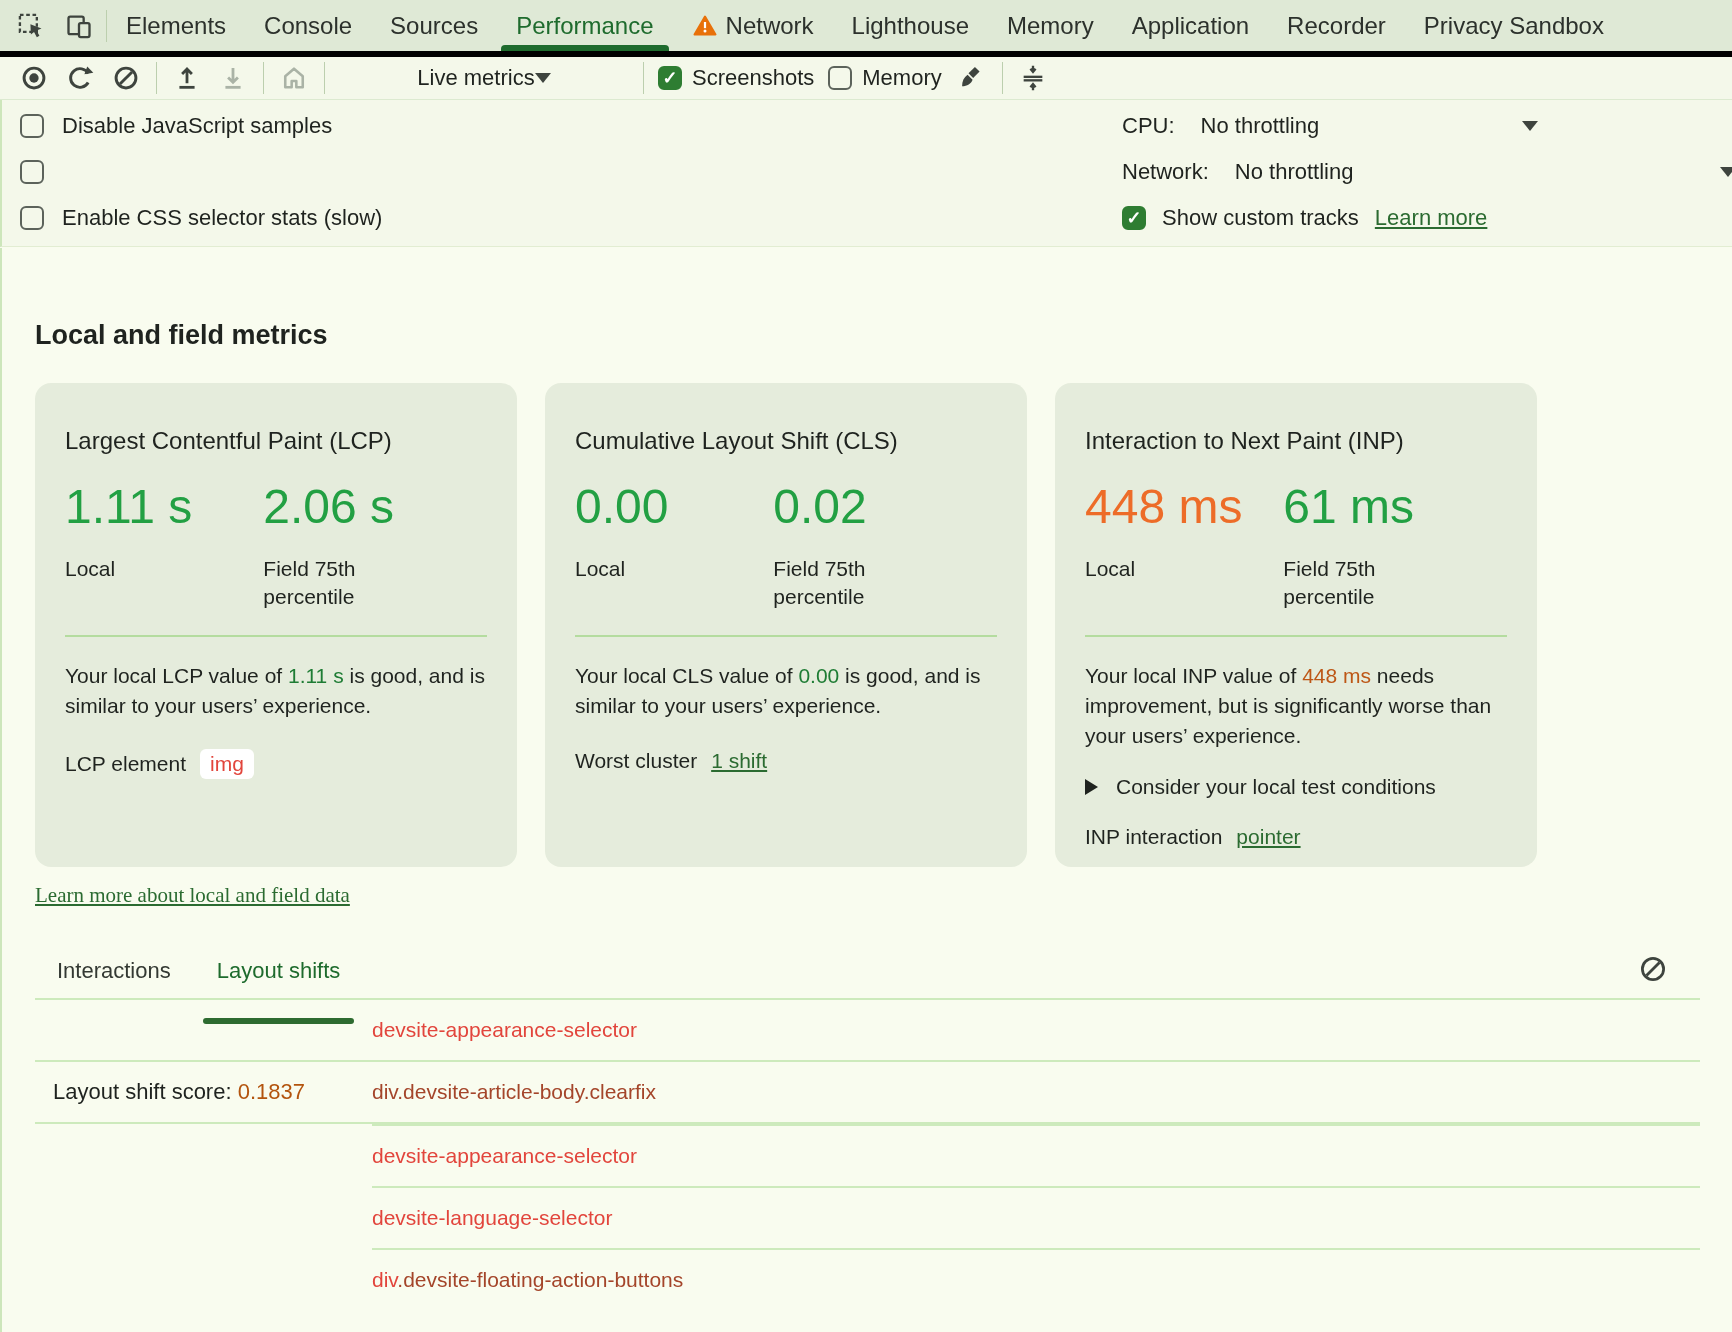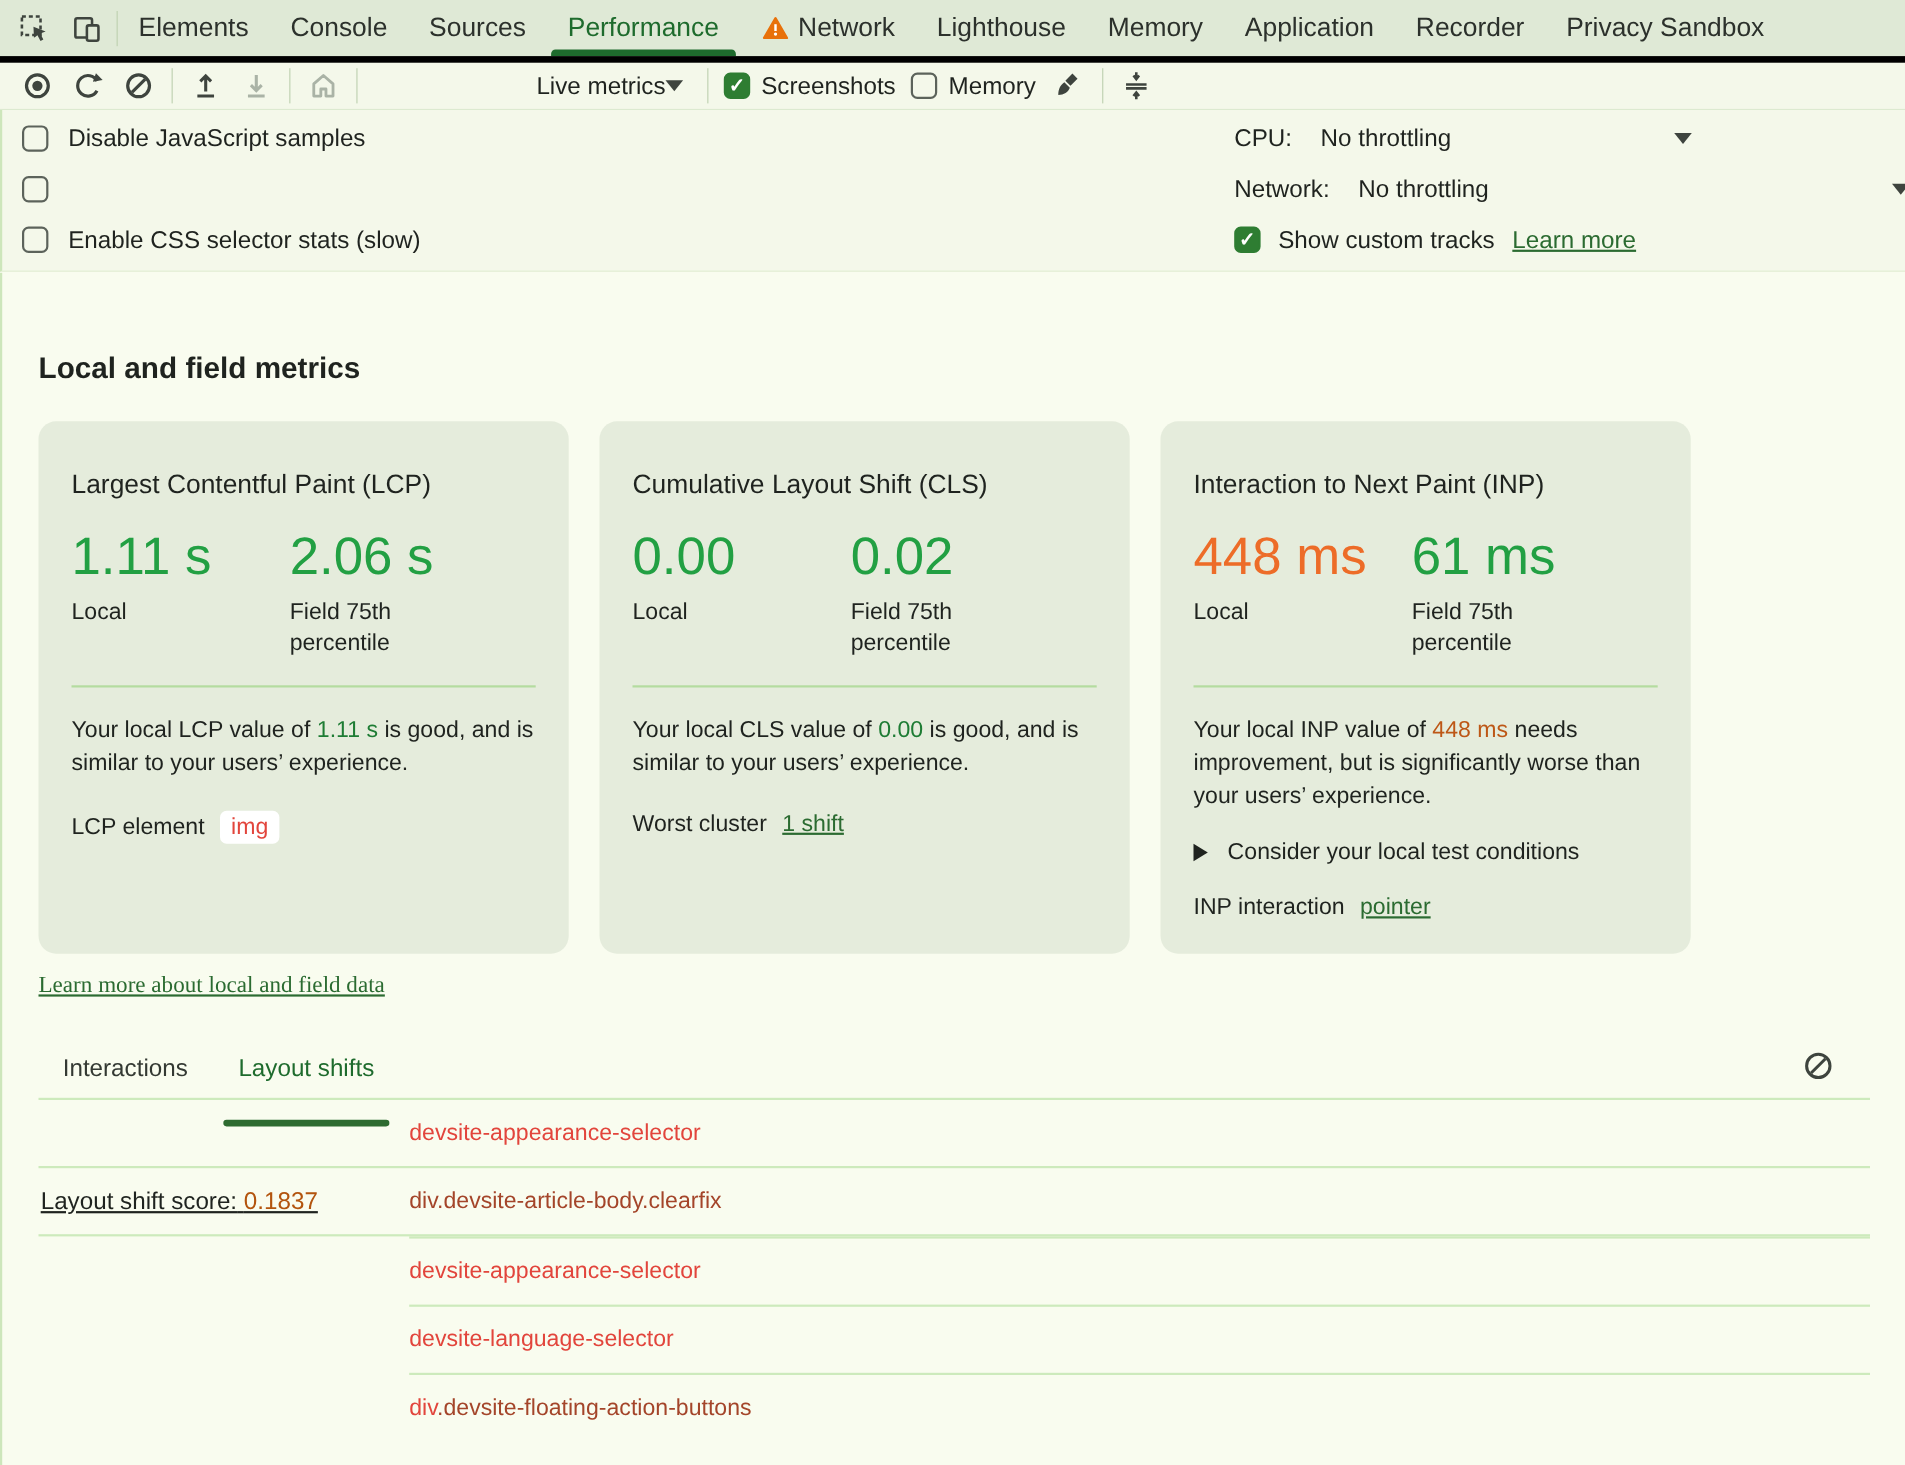--- a/index.html
+++ b/index.html
@@ -25,21 +25,21 @@
   .tab.selected::after {
     content:""; position:absolute; left:4px; right:4px; bottom:0; height:6px;
     background:#1e6b2d; border-radius:4px 4px 0 0;
   }
   
   .toolbar {
     height:43px; background:#f4f8ea; display:flex; align-items:center;
     border-bottom:1px solid #dcead0; padding-left:18px; gap:14px;
   }
   .toolbar .icon-btn { width:32px; height:32px; }
-  .live-metrics { display:flex; align-items:center; font-size:22px; width:290px; justify-content:flex-end; padding:0 8px; cursor:pointer; }
+  .live-metrics { display:flex; align-items:center; font-size:22px; width:290px; justify-content:center; padding:0 8px; cursor:pointer; }
   .tri-down { width:0; height:0; border-left:8px solid transparent; border-right:8px solid transparent; border-top:10px solid #3e443e; }
   .cbx {
     width:24px; height:24px; border:2.5px solid #5c635b; border-radius:6px;
     background:transparent; flex:0 0 auto; cursor:pointer; position:relative;
   }
   .cbx.checked { background:#2e7d32; border-color:#2e7d32; }
   .cbx.checked::after {
     content:"\2713"; position:absolute; left:0; top:0; right:0; bottom:0;
     color:#fff; font-size:18px; font-weight:700; display:flex; align-items:center; justify-content:center;
   }
@@ -59,21 +59,21 @@
     position:absolute; top:248px; left:0; right:0; bottom:0;
     background:#f9fcef; border-left:2px solid #cde6bb; padding-left:33px;
   }
   .heading { margin:72px 0 0; font-size:27px; font-weight:600; line-height:31px; }
   .cards { display:flex; gap:28px; margin-top:32px; }
   .card { width:482px; height:484px; background:#e5ecdc; border-radius:16px; padding:28px 30px; }
   .card-title { font-size:24px; font-weight:500; margin-top:16px; }
   .vals { display:flex; margin-top:24px; }
   .val-col1 { width:47%; flex:0 0 auto; }
   .val { font-size:48px; line-height:56px; }
-  .val-label { font-size:21px; margin-top:8px; line-height:28px; max-width:150px; }
+  .val-label { font-size:21px; margin-top:20px; line-height:28px; max-width:150px; }
   .card-divider { height:2px; background:#b4dc9f; margin-top:24px; }
   .card-desc { margin-top:24px; font-size:21px; line-height:30px; }
   .card-extra { margin-top:28px; font-size:21px; font-weight:500; display:flex; align-items:center; gap:14px; }
   .chip { background:#fff; color:#e2453c; font-weight:400; padding:3px 10px; border-radius:6px; cursor:pointer; }
   .card-extra .green-link { font-weight:400; }
   .consider { margin-top:24px; display:flex; align-items:center; gap:18px; font-size:21px; font-weight:500; cursor:pointer; }
   .tri-right { width:0; height:0; border-left:13px solid #1f231f; border-top:8px solid transparent; border-bottom:8px solid transparent; }
   .inp-row { margin-top:26px; }
   .learn-link { display:inline-block; margin-top:16px; font-size:21px;font-family:Liberation Serif, serif; }
   
@@ -83,21 +83,21 @@
   }
   .log-tab { font-size:22px; font-weight:500; color:#343933; position:relative; display:flex; align-items:flex-start; cursor:pointer; }
   .log-tab.selected { color:#1e6b2d; }
   .log-tab.selected::after {
     content:""; position:absolute; left:-14px; right:-14px; bottom:-26px; height:6px;
     background:#2e6b30; border-radius:4px;
   }
   .log-clear { position:absolute; right:32px; top:-4px; cursor:pointer; }
   .log-rows { margin-right:32px; }
   .log-row { height:60px; position:relative; }
-  .lr-score { position:absolute; left:2px; top:50%; transform:translateY(-50%); font-size:22px;text-decoration:underline; }
+  .lr-score { position:absolute; left:18px; top:50%; transform:translateY(-50%); font-size:22px; }
   .lr-el { position:absolute; left:337px; top:50%; transform:translateY(-50%); font-size:21px; cursor:pointer; }
   .sep { height:2px; background:#cdeabc; }
   .sep.indent { margin-left:337px; }
   svg { display:block; }
 </style>
 </head>
 <body>
 
 <div class="tabbar">
   <div class="tabbar-icons">

